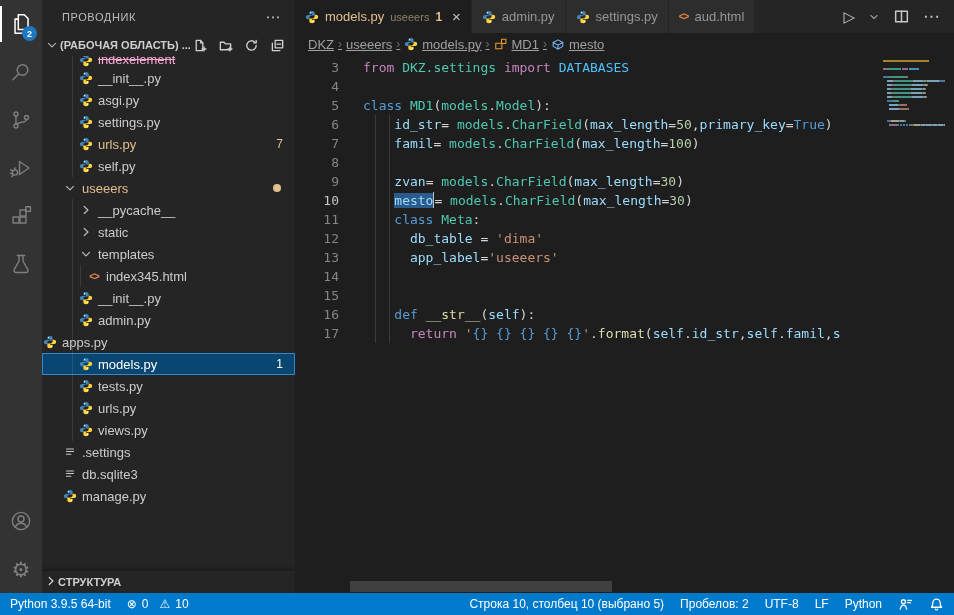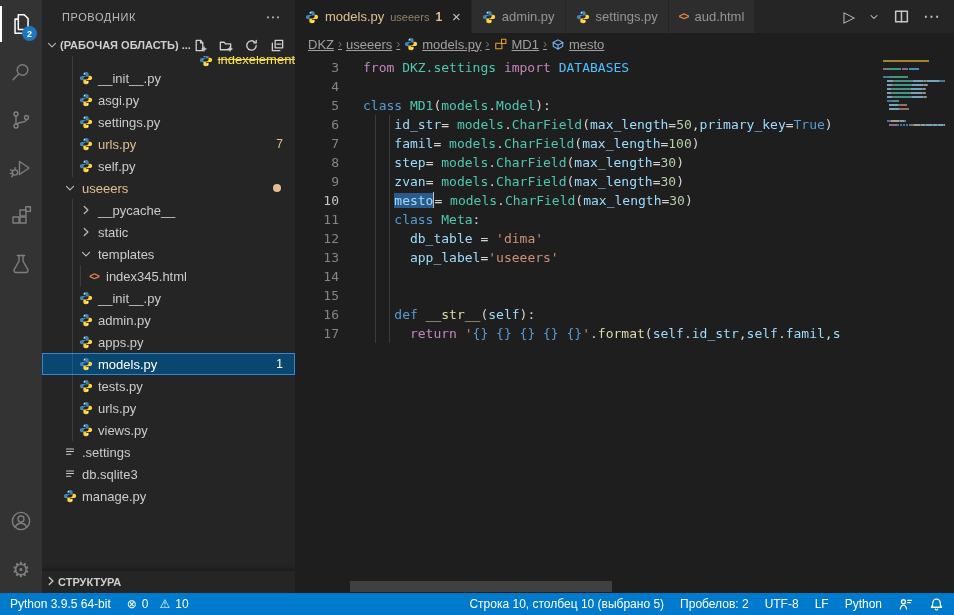--- a/index.html
+++ b/index.html
@@ -19,21 +19,21 @@
   
   .sidebar{position:absolute;left:42px;top:0;width:253px;height:593px;background:#252526;overflow:hidden;}
   .sb-title{height:34px;display:flex;align-items:center;padding:0 14px 0 20px;font-size:11px;color:#bbbbbb;letter-spacing:.6px;}
   .sb-more{margin-left:auto;font-size:15px;color:#cccccc;cursor:pointer;line-height:10px;}
   .sb-section{height:22px;display:flex;align-items:center;font-size:11px;font-weight:700;color:#cfcfcf;padding:0 10px 0 2px;}
   .sb-section .chev{display:flex;width:16px;justify-content:center;color:#b0b0b0;}
   .sb-actions{margin-left:auto;display:flex;gap:11px;align-items:center;color:#d0d0d0;}
   .sb-actions span{display:flex;cursor:pointer;}
   .tree{position:absolute;top:56px;left:0;right:0;bottom:40px;overflow:hidden;font-size:13px;}
   .trow{height:22px;display:flex;align-items:center;position:relative;cursor:pointer;color:#cccccc;}
-  .trow.clipped{height:11px;overflow:hidden;align-items:flex-end;color:#fde047;justify-content:flex-end;}
+  .trow.clipped{height:11px;overflow:hidden;align-items:flex-end;color:#f9a8d4;}
   .trow.clipped .tlabel{text-decoration:line-through;}
   .trow.selected{background:#094771;box-shadow:inset 0 0 0 1px #2f86d1;color:#ffffff;}
   .trow .chev{width:16px;display:flex;justify-content:center;flex:none;color:#b8b8b8;}
   .trow .ficon{width:16px;display:flex;justify-content:center;align-items:center;flex:none;}
   .trow .tlabel{margin-left:4px;white-space:nowrap;}
   .gold{color:#e2c08d;}
   .tbadge-right{margin-left:auto;margin-right:12px;font-size:12px;}
   .tdot{width:8px;height:8px;border-radius:50%;background:#e2c08d;margin-left:auto;margin-right:14px;}
   .tguide{position:absolute;top:0;bottom:0;width:1px;background:rgba(255,255,255,.10);}
   .htmlico{color:#e8824a;font-weight:700;font-size:10px;letter-spacing:-1px;}
@@ -339,21 +339,21 @@
           <span class="ficon">
             <svg width="14" height="14" viewBox="0 0 16 16">
               <path fill="#4584b6" d="M7.9 1C6 1 5 1.8 5 3v1.9h3.1v.7H3.6C2.1 5.6 1 6.5 1 8.1s1.1 2.6 2.6 2.6H5V8.9c0-1.4 1.1-2.5 2.5-2.5H11V3c0-1.2-1.1-2-3.1-2z"></path>
               <path fill="#ffd43b" d="M8.1 15c1.9 0 2.9-.8 2.9-2v-1.9H7.9v-.7h4.5c1.5 0 2.6-.9 2.6-2.5S13.9 5.3 12.4 5.3H11v1.8c0 1.4-1.1 2.5-2.5 2.5H5V13c0 1.2 1.1 2 3.1 2z"></path>
               <circle cx="6.4" cy="2.9" r=".75" fill="#fff"></circle>
               <circle cx="9.6" cy="13.1" r=".75" fill="#fff"></circle>
             </svg>
           </span>
           <span class="tlabel">admin.py</span>
         </div>
-        <div class="trow" style="padding-left: 36px;">
+        <div class="trow" style="">
           <span class="tguide" style="left: 30px;"></span>
           <span class="ficon">
             <svg width="14" height="14" viewBox="0 0 16 16">
               <path fill="#4584b6" d="M7.9 1C6 1 5 1.8 5 3v1.9h3.1v.7H3.6C2.1 5.6 1 6.5 1 8.1s1.1 2.6 2.6 2.6H5V8.9c0-1.4 1.1-2.5 2.5-2.5H11V3c0-1.2-1.1-2-3.1-2z"></path>
               <path fill="#ffd43b" d="M8.1 15c1.9 0 2.9-.8 2.9-2v-1.9H7.9v-.7h4.5c1.5 0 2.6-.9 2.6-2.5S13.9 5.3 12.4 5.3H11v1.8c0 1.4-1.1 2.5-2.5 2.5H5V13c0 1.2 1.1 2 3.1 2z"></path>
               <circle cx="6.4" cy="2.9" r=".75" fill="#fff"></circle>
               <circle cx="9.6" cy="13.1" r=".75" fill="#fff"></circle>
             </svg>
           </span>
           <span class="tlabel">apps.py</span>
@@ -569,21 +569,20 @@
           <div class="cline">
             <span class="cguide" style="left: 80px;"></span>
             <span class="cguide" style="left: 94px;"></span>
             <span class="lnum">7</span>
             <span class="ltext"><span class="tk-p">    </span><span class="tk-v">famil</span><span class="tk-p">= </span><span class="tk-t">models</span><span class="tk-p">.</span><span class="tk-t">CharField</span><span class="tk-p">(</span><span class="tk-v">max_length</span><span class="tk-p">=</span><span class="tk-num">100</span><span class="tk-p">)</span></span>
           </div>
           <div class="cline">
             <span class="cguide" style="left: 80px;"></span>
             <span class="cguide" style="left: 94px;"></span>
             <span class="lnum">8</span>
-            <span class="ltext"><span class="tk-p">    </span><span class="tk-v">step</span><span class="tk-p">= </span><span class="tk-t">models</span><span class="tk-p">.</span><span class="tk-t">CharField</span><span class="tk-p">(</span><span class="tk-v">max_length</span><span class="tk-p">=</span><span class="tk-num">30</span><span class="tk-p">)</span></span>
           </div>
           <div class="cline">
             <span class="cguide" style="left: 80px;"></span>
             <span class="cguide" style="left: 94px;"></span>
             <span class="lnum">9</span>
             <span class="ltext"><span class="tk-p">    </span><span class="tk-v">zvan</span><span class="tk-p">= </span><span class="tk-t">models</span><span class="tk-p">.</span><span class="tk-t">CharField</span><span class="tk-p">(</span><span class="tk-v">max_length</span><span class="tk-p">=</span><span class="tk-num">30</span><span class="tk-p">)</span></span>
           </div>
           <div class="cline">
             <span class="cguide" style="left: 80px;"></span>
             <span class="cguide" style="left: 94px;"></span>

